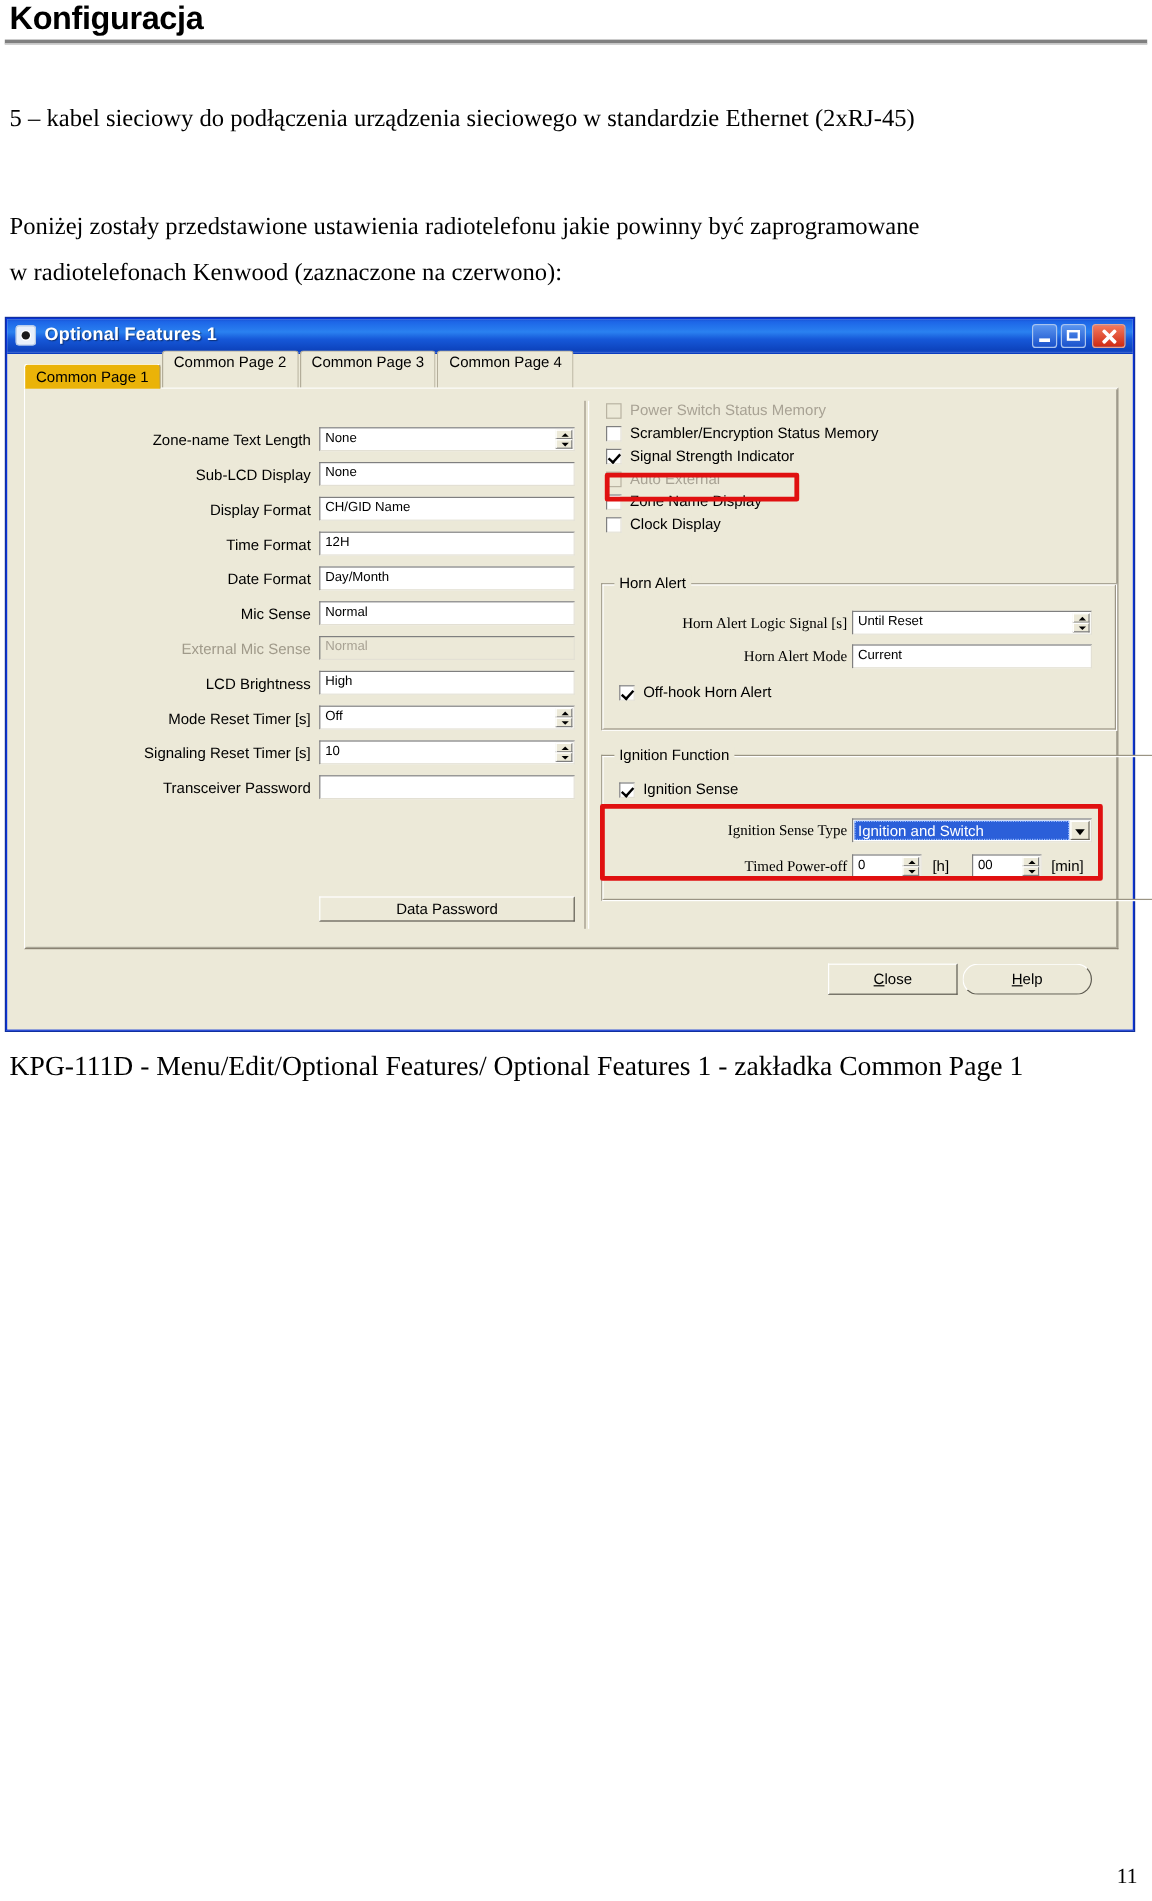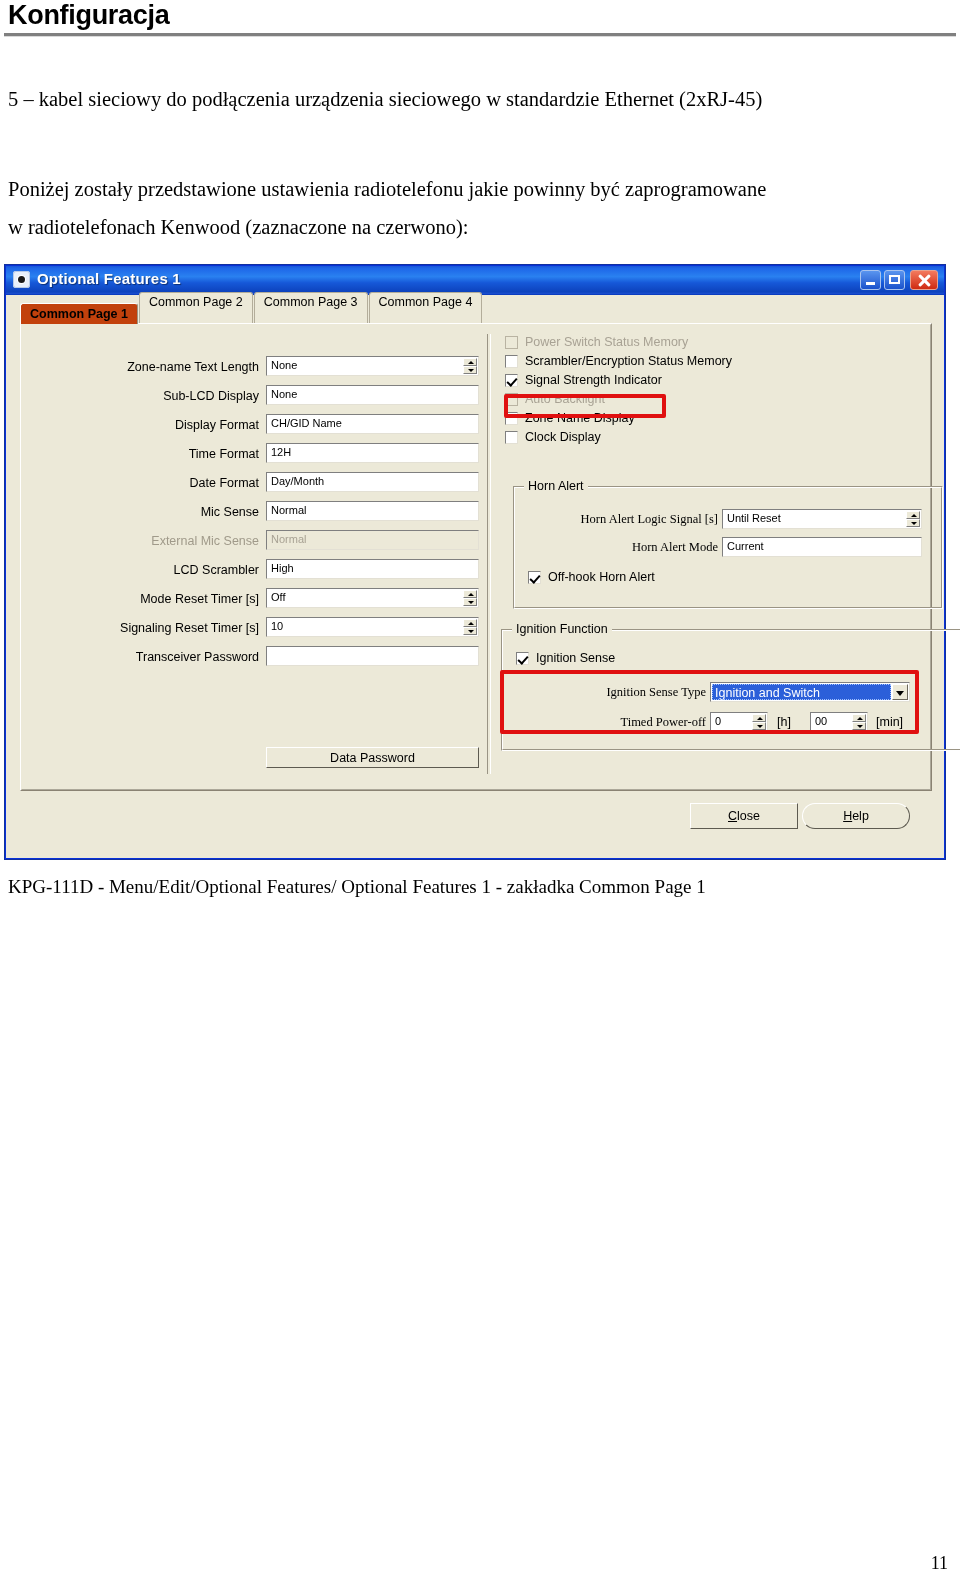--- a/index.html
+++ b/index.html
@@ -33,21 +33,21 @@
     font-size:20.5px;color:#000;white-space:nowrap;
   }
   #para-1{left:8px;top:88px;}
   #para-2a{left:8px;top:178px;}
   #para-2b{left:8px;top:216px;}
 
   
   #caption{
     position:absolute;left:8px;top:876px;
     font-family:"Liberation Serif", serif;
-    font-size:19px;color:#000;white-space:nowrap;
+    font-size:23px;color:#000;white-space:nowrap;
   }
 
   
   #page-number{
     position:absolute;right:12px;bottom:10px;
     font-family:"Liberation Serif", serif;
     font-size:18px;color:#000;
   }
 
   
@@ -118,23 +118,23 @@
     font-size:12.5px;color:#000;
     background:#ece9d8;
     border:1px solid #b3ad9a;border-bottom:none;
     border-radius:3px 3px 0 0;
     margin-right:1px;
     box-sizing:border-box;
     white-space:nowrap;
   }
   .tab.active{
     height:21px;line-height:21px;
-    background:#c2410c;
+    background:#eab308;
     border-color:#ffffff #9b9482 #f2efe4 #ffffff;
-    font-weight:bold;
+    font-weight:normal;
     position:relative;z-index:3;
   }
   #tabpage{
     position:absolute;left:10px;top:26px;right:8px;height:468px;
     border:1px solid #ffffff;
     border-right-color:#8a8373;border-bottom-color:#8a8373;
     background:#ece9d8;
     box-sizing:border-box;
   }
   #tabpage-inner{
@@ -242,21 +242,21 @@
     border-top-color:#ffffff;border-left-color:#ffffff;
     box-sizing:border-box;
     pointer-events:none;
   }
   .gblabel{
     position:absolute;left:10px;top:-8px;
     background:#ece9d8;padding:0 4px;
     font-size:12.5px;color:#000;white-space:nowrap;
     z-index:2;
   }
-  #grp-horn{left:12px;top:152px;width:430px;height:123px;}
+  #grp-horn{left:0px;top:152px;width:430px;height:123px;}
   #grp-ign{left:0px;top:295px;width:506px;height:122px;}
 
   .grow{position:absolute;height:20px;}
   .glabel{
     position:absolute;right:0;top:3px;
     font-size:12.5px;color:#000;white-space:nowrap;text-align:right;font-family:Liberation Serif, serif;
   }
   .gfield{
     position:absolute;height:20px;
     background:#ffffff;
@@ -411,21 +411,21 @@
         </div>
 
         <div class="frow">
           <div class="flabel dim">External Mic Sense</div>
           <div class="ffield dim">
             <div class="fval dim">Normal</div>
           </div>
         </div>
 
         <div class="frow">
-          <div class="flabel">LCD Scrambler</div>
+          <div class="flabel">LCD Brightness</div>
           <div class="ffield">
             <div class="fval">High</div>
           </div>
         </div>
 
 
         <div class="frow">
           <div class="flabel">Mode Reset Timer [s]</div>
           <div class="ffield">
             <div class="fval">Off</div>
@@ -473,21 +473,21 @@
         </div>
 
 
         <div class="cbrow">
           <div class="cbox checked"></div>
           <div class="cblabel">Signal Strength Indicator</div>
         </div>
 
         <div class="cbrow">
           <div class="cbox dim"></div>
-          <div class="cblabel dim">Auto Backlight</div>
+          <div class="cblabel dim">Auto External</div>
         </div>
 
         <div class="cbrow">
           <div class="cbox"></div>
           <div class="cblabel">Zone Name Display</div>
         </div>
 
         <div class="cbrow">
           <div class="cbox"></div>
           <div class="cblabel">Clock Display</div>

